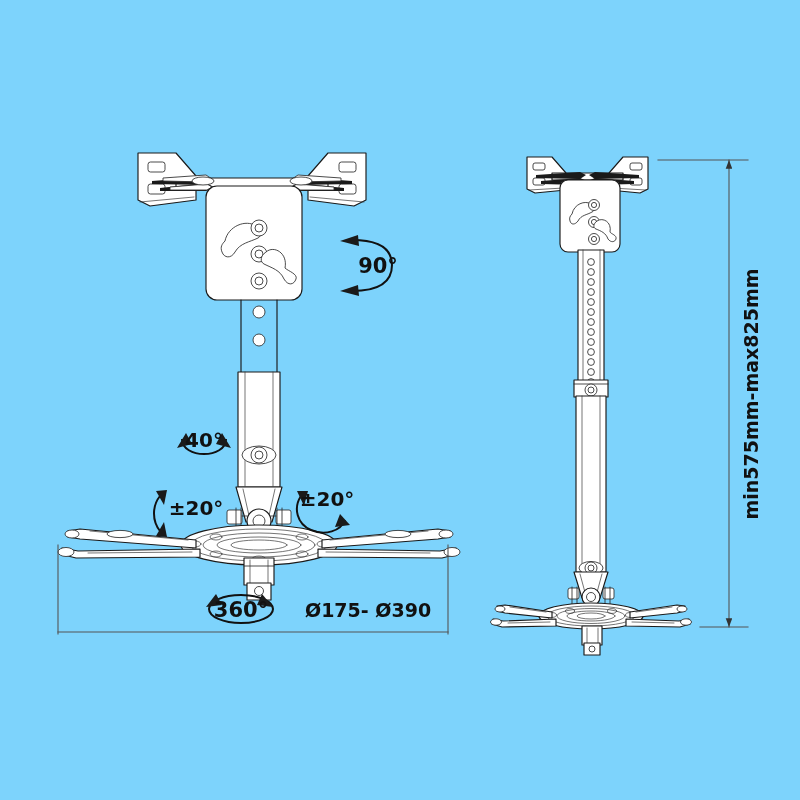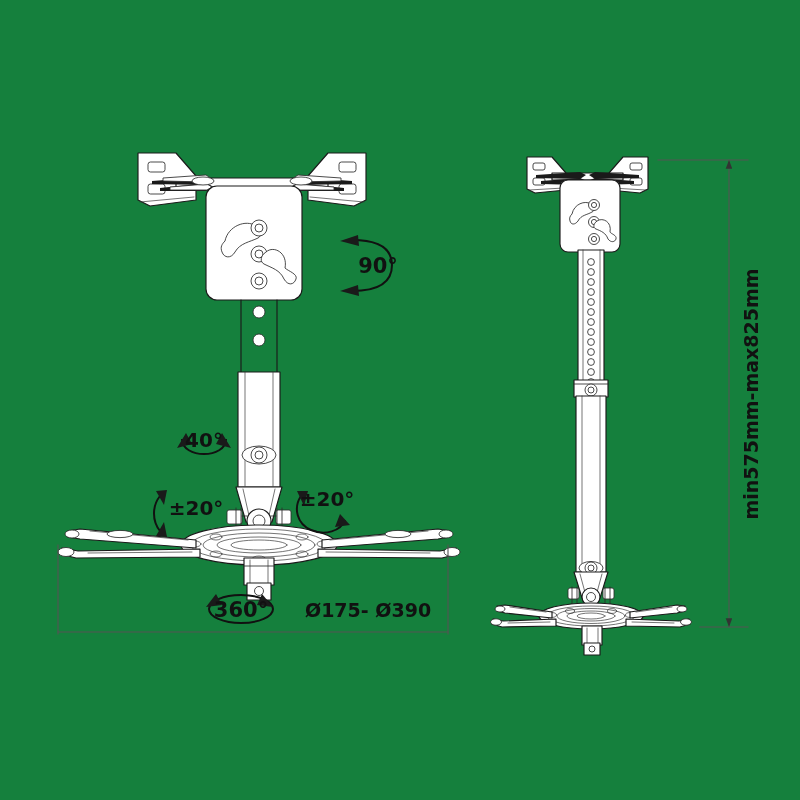--- a/index.html
+++ b/index.html
@@ -11,21 +11,21 @@
   body {
     width: 800px;
     height: 800px;
     overflow: hidden;
     font-family: "DejaVu Sans", sans-serif;
   }
   #stage {
     position: relative;
     width: 800px;
     height: 800px;
-    background: #15803d;
+    background: #7dd3fc;
   }
   #drawing {
     position: absolute;
     left: 0;
     top: 0;
     width: 800px;
     height: 800px;
   }
   .lbl {
     font-family: "DejaVu Sans", sans-serif;

